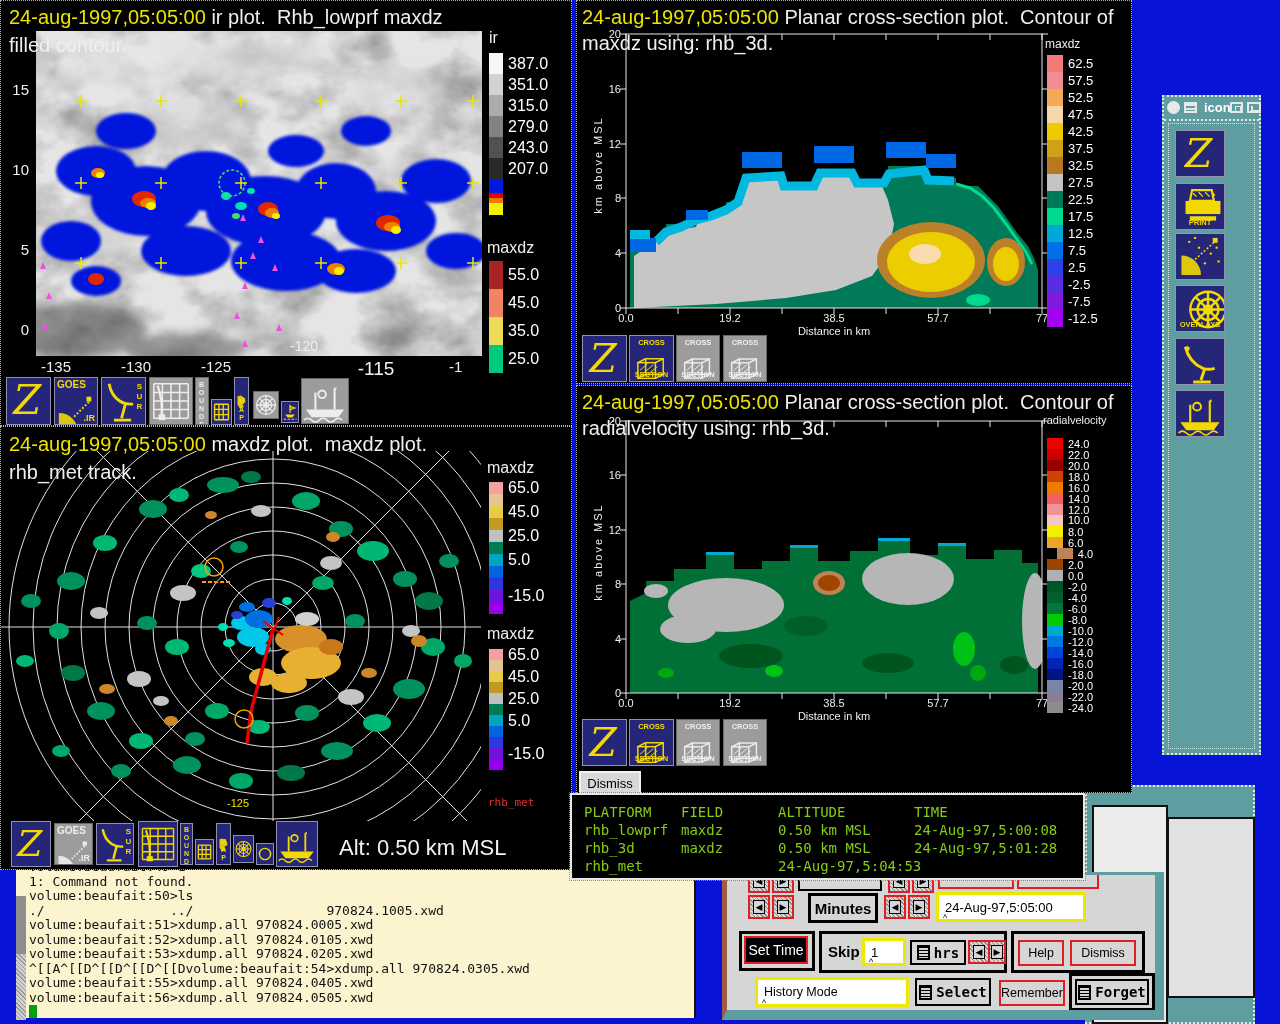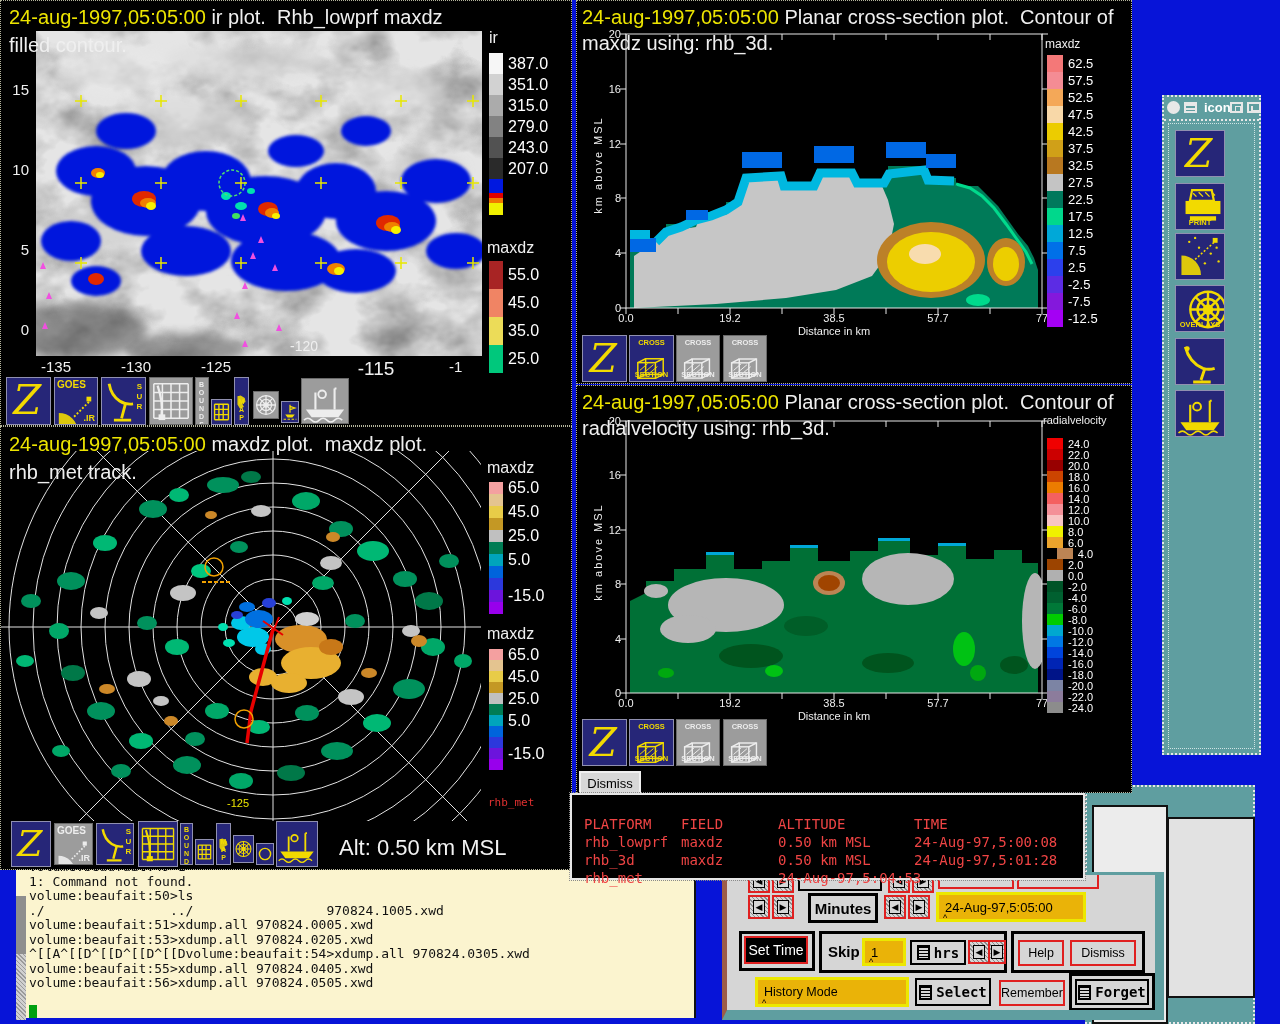--- a/index.html
+++ b/index.html
@@ -25,36 +25,36 @@
   .grayic{background:#9c9c9c;border:1px solid #6a6a6a;color:#ededed;}
   .art{position:absolute;inset:0;width:100%;height:100%;}
   .vtext{position:absolute;writing-mode:vertical-rl;text-orientation:upright;
          font-weight:bold;font-size:8px;line-height:1;letter-spacing:1px;}
   .ic-goes{position:absolute;top:1px;left:2px;font-weight:bold;font-size:10px;}
   .ic-ir{position:absolute;bottom:1px;right:2px;font-weight:bold;font-size:9px;}
   .ic-top{position:absolute;top:2px;width:100%;text-align:center;font-weight:bold;font-size:7.5px;}
   .ic-bot{position:absolute;bottom:2px;width:100%;text-align:center;font-weight:bold;font-size:7.5px;}
   
   #table-grid{position:absolute;left:12px;top:8px;right:6px;display:grid;
-     grid-template-columns:97px 97px 136px 1fr;color:#ef4444;
-     font-family:"DejaVu Sans Mono",monospace;font-size:14px;line-height:18px;white-space:pre;margin-top:12px;}
+     grid-template-columns:97px 97px 136px 1fr;color:#84cc16;
+     font-family:"DejaVu Sans Mono",monospace;font-size:14px;line-height:18px;white-space:pre;}
   .tbl-th,.tbl-td{overflow:visible;white-space:pre;}
   
   #terminal{background:#fbf4cf;border-top:2px solid #111;border-right:2px solid #111;}
   .tline{white-space:pre;color:#111;font-family:"DejaVu Sans Mono",monospace;
          font-size:13px;line-height:14.5px;}
   
   #ctrl{background:#d6d6d6;border-left:5px solid #9c5c48;border-right:9px solid #5f9ea0;
         border-bottom:10px solid #5f9ea0;border-top:3px solid #5f9ea0;overflow:hidden;}
   .grp{position:absolute;border:3px solid #000;background:#d6d6d6;box-sizing:border-box;}
   .cbtn{position:absolute;box-sizing:border-box;background:#d6d6d6;display:flex;
         align-items:center;justify-content:center;font-size:14px;color:#000;}
   .bdr-r{border:2px solid #e02020;}
   .bdr-k{border:2px solid #000;}
-  .fld{position:absolute;box-sizing:border-box;border:3px solid #ece800;background:#eab308;
+  .fld{position:absolute;box-sizing:border-box;border:3px solid #ece800;background:#ffffff;
        font-size:13px;color:#000;display:flex;align-items:center;padding-left:6px;}
   .caret{position:absolute;left:4px;bottom:-4px;font-size:9px;color:#000;}
   .arrowbtn{position:absolute;box-sizing:border-box;width:22px;height:24px;border:2px solid #e02020;
      background-image:repeating-linear-gradient(45deg,#8c8c8c 0 1px,#d6d6d6 1px 3px);
      color:#000;font-size:9px;display:flex;align-items:center;justify-content:center;}
   .arrowin{background:#d6d6d6;border:1px solid #000;padding:0 2px;line-height:12px;}
   .mic{display:inline-block;width:9px;height:11px;border:2px solid #000;margin-right:4px;
        background:repeating-linear-gradient(#000 0 1px,transparent 1px 3px);}
   .monob{font-family:"DejaVu Sans Mono",monospace;font-weight:bold;font-size:14px;}
   
@@ -299,20 +299,21 @@
 <div class="win" id="terminal" style="left:16px;top:856px;width:680px;height:162px">
   <div class="abs" style="left:0;top:38px;width:10px;height:124px;background:repeating-linear-gradient(45deg,#9a9a9a 0 1px,#d0d0d0 1px 3px)">
     <div class="abs" style="left:0;top:0;width:10px;height:58px;background:#8e8e8e"></div>
   </div>
   <div class="abs" style="left:13px;top:2px;right:4px">
       <div class="tline">volume:beaufait:49&gt;1</div>
       <div class="tline">1: Command not found.</div>
       <div class="tline">volume:beaufait:50&gt;ls</div>
       <div class="tline">./                ../                 970824.1005.xwd</div>
       <div class="tline">volume:beaufait:51&gt;xdump.all 970824.0005.xwd</div>
+      <div class="tline">volume:beaufait:52&gt;xdump.all 970824.0105.xwd</div>
       <div class="tline">volume:beaufait:53&gt;xdump.all 970824.0205.xwd</div>
       <div class="tline">^[[A^[[D^[[D^[[D^[[Dvolume:beaufait:54&gt;xdump.all 970824.0305.xwd</div>
       <div class="tline">volume:beaufait:55&gt;xdump.all 970824.0405.xwd</div>
       <div class="tline">volume:beaufait:56&gt;xdump.all 970824.0505.xwd</div>
     </div>
   <div class="abs" style="left:13px;top:147px;width:8px;height:13px;background:#00a010"></div>
 </div>
 
 <div class="win blackwin" style="left:576px;top:385px;width:556px;height:408px">
   <div class="wtitle" style="left:5px;top:3px"><span class="ty">24-aug-1997,05:05:00</span><span class="tw"> Planar cross-section plot.  Contour of</span></div>
@@ -386,21 +387,21 @@
         <span class="cb-v">16.0</span>
       </div>
       <div class="cb-row" style="height: 11px;">
         <span class="cb-sw" style="background: rgb(244, 96, 96);"></span>
         <span class="cb-v">14.0</span>
       </div>
       <div class="cb-row" style="height: 11px;">
         <span class="cb-sw" style="background: rgb(244, 144, 152);"></span>
         <span class="cb-v">12.0</span>
       </div>
-      <div class="cb-row" style="height: 11px;">
+      <div class="cb-row" style="height: 11px; align-items: flex-end;">
         <span class="cb-sw" style="background: rgb(248, 196, 196);"></span>
         <span class="cb-v">10.0</span>
       </div>
       <div class="cb-row" style="height: 11px;">
         <span class="cb-sw" style="background: rgb(240, 240, 0);"></span>
         <span class="cb-v">8.0</span>
       </div>
       <div class="cb-row" style="height: 11px;">
         <span class="cb-sw" style="background: rgb(236, 164, 44);"></span>
         <span class="cb-v">6.0</span>

